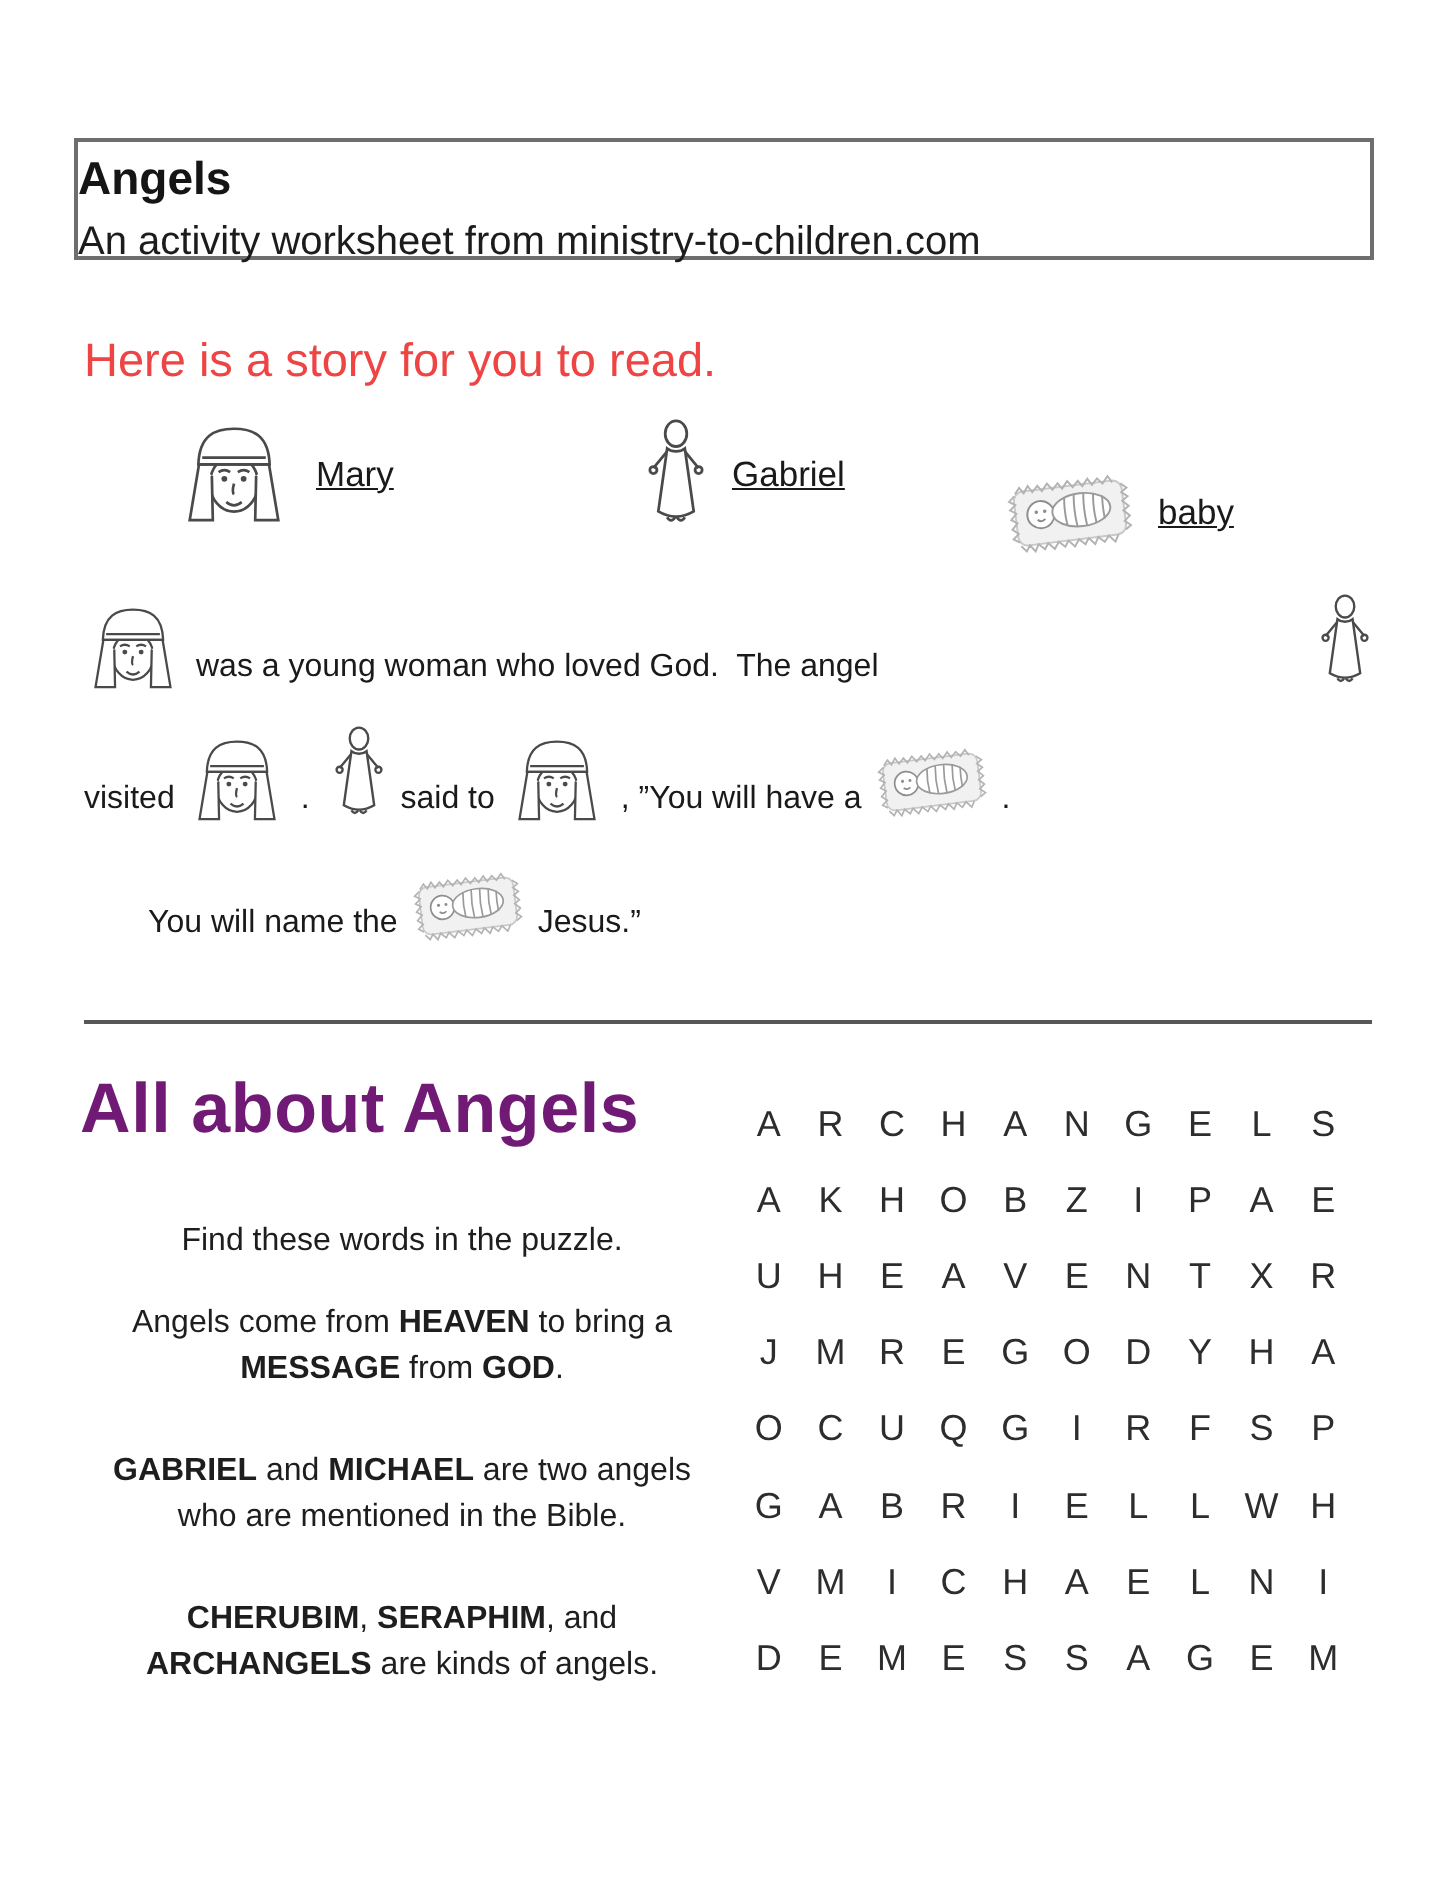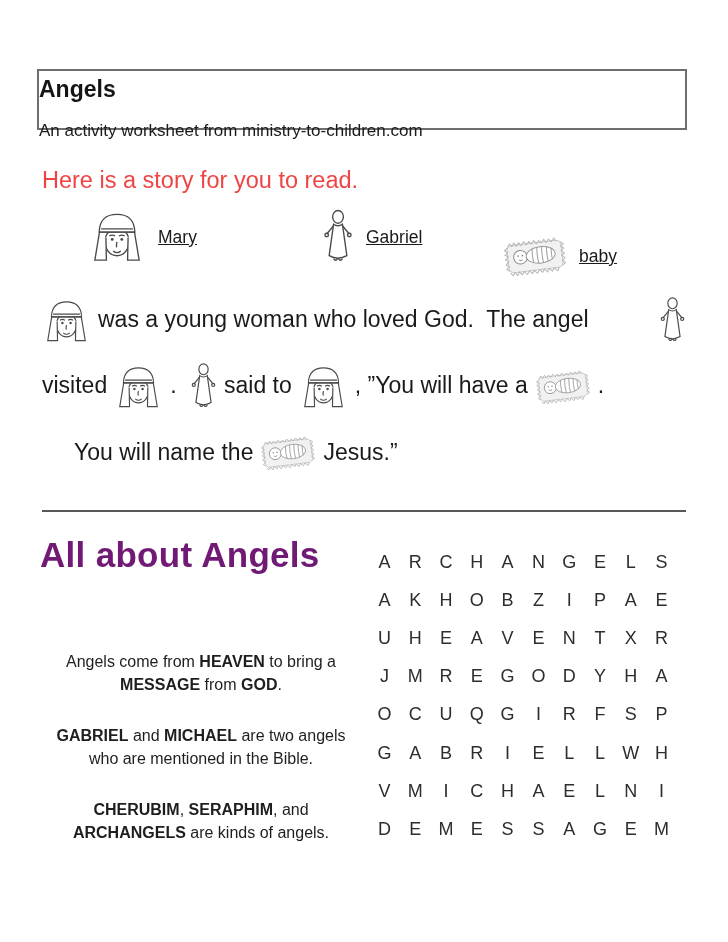--- a/index.html
+++ b/index.html
@@ -3,31 +3,31 @@
 <meta charset="utf-8">
 <style>
   html,body{margin:0;padding:0;background:#fff;}
   body{font-family:"Liberation Sans","DejaVu Sans",sans-serif;color:#1c1c1c;}
   .page{position:relative;width:728px;height:942px;background:#ffffff;overflow:hidden;}
 
   
   .header-box{position:absolute;left:37px;top:69px;width:650px;height:61px;
     border:2px solid #6e6e6e;text-align:left;box-sizing:border-box;background:#fff;}
   .header-title{font-size:23px;font-weight:700;margin-top:5px;color:#151515;}
-  .header-subtitle{font-size:17px;margin-top:18px;color:#1c1c1c;}
+  .header-subtitle{font-size:20px;margin-top:7px;color:#1c1c1c;}
 
   
   .story-intro{position:absolute;left:42px;top:167px;font-size:23.5px;color:#ef4444;}
   .key-item{position:absolute;display:flex;align-items:center;gap:12px;font-size:17.5px;color:#1a1a1a;text-decoration:underline;}
   .key-item:nth-child(1){left:88px;top:211px;}
   .key-item:nth-child(2){left:322px;top:209px;}
   .key-item:nth-child(3){left:503px;top:234px;}
 
-  .story-line{position:absolute;display:flex;align-items:center;column-gap:7px;
-    font-size:23px;color:#1a1a1a;}
+  .story-line{position:absolute;display:flex;align-items:flex-end;column-gap:7px;
+    font-size:16px;color:#1a1a1a;}
   .story-line .t{white-space:pre;line-height:1.15;padding-bottom:3px;}
   #story-line-0{left:42px;top:296px;width:644px;}
   #story-line-0 .ic-gabriel{margin-left:auto;}
   #story-line-1{left:42px;top:362px;}
   #story-line-2{left:42px;top:433px;margin-left:32px;}
 
   .ic{display:block;line-height:0;}
   .ic svg{width:100%;height:100%;display:block;}
   .ic-mary{width:49px;height:44px;}
   .ic-gabriel{width:27px;height:50px;}
@@ -228,20 +228,21 @@
     </g>
   </svg>
         </span>
         <span class="t">Jesus.”</span>
       </div>
     </div>
 
   <div class="divider"></div>
 
   <div class="section-title">All about Angels</div>
+  <div class="instruction">Find these words in the puzzle.</div>
   <div class="clues" id="clues">
       <p><span>Angels come from </span><b>HEAVEN</b><span> to bring a</span><br><b>MESSAGE</b><span> from </span><b>GOD</b><span>.</span></p>
       <p><b>GABRIEL</b><span> and </span><b>MICHAEL</b><span> are two angels</span><br><span>who are mentioned in the Bible.</span></p>
       <p><b>CHERUBIM</b><span>, </span><b>SERAPHIM</b><span>, and</span><br><b>ARCHANGELS</b><span> are kinds of angels.</span></p>
     </div>
 
   <div class="ws-grid" id="ws-grid">
       <span class="cell">A</span>
       <span class="cell">R</span>
       <span class="cell">C</span>

